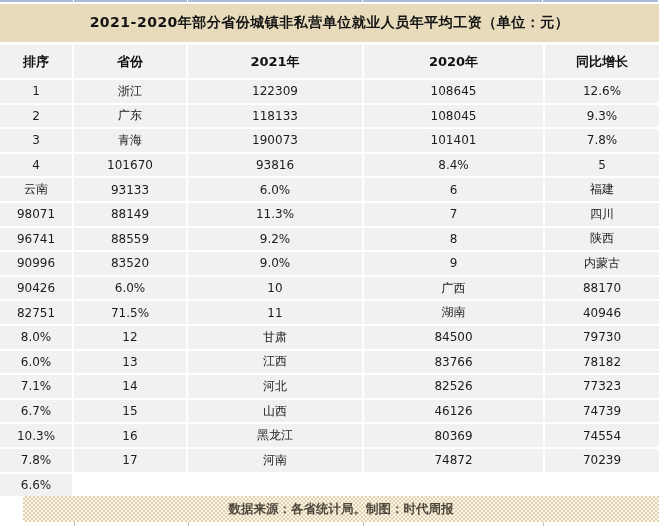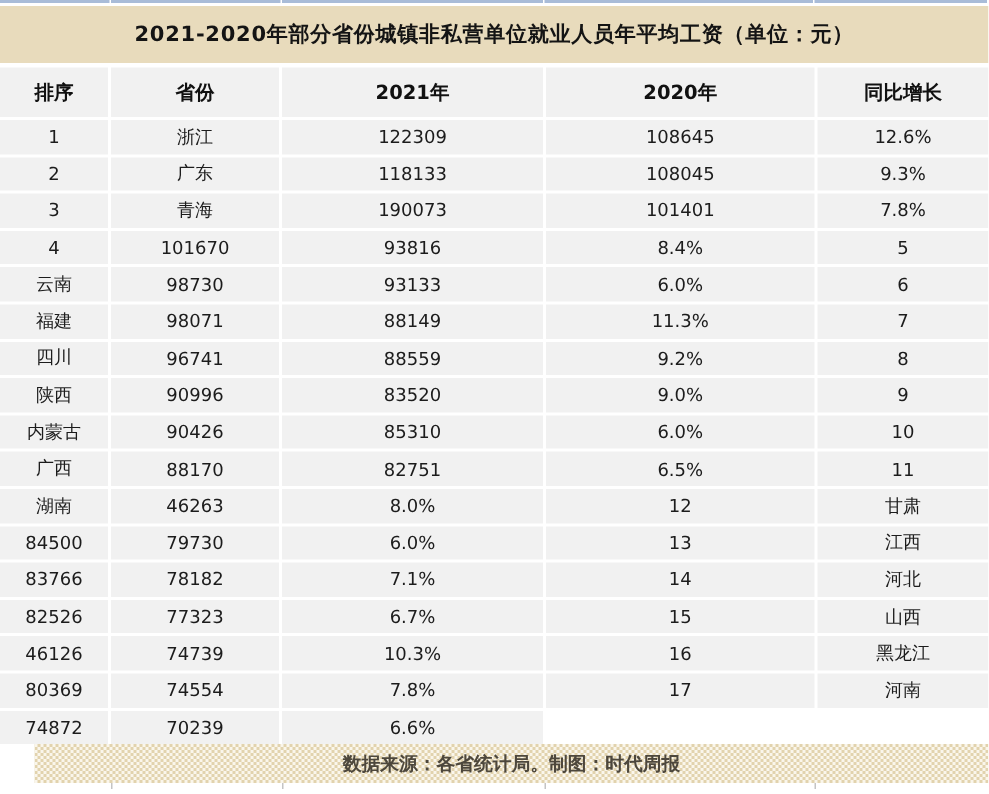--- a/index.html
+++ b/index.html
@@ -93,51 +93,49 @@
       <div class="cell data">青海</div>
       <div class="cell data">190073</div>
       <div class="cell data">101401</div>
       <div class="cell data">7.8%</div>
       <div class="cell data">4</div>
       <div class="cell data">101670</div>
       <div class="cell data">93816</div>
       <div class="cell data">8.4%</div>
       <div class="cell data">5</div>
       <div class="cell data">云南</div>
-      <div class="cell data">98730</div>
       <div class="cell data">93133</div>
       <div class="cell data">6.0%</div>
       <div class="cell data">6</div>
       <div class="cell data">福建</div>
       <div class="cell data">98071</div>
       <div class="cell data">88149</div>
       <div class="cell data">11.3%</div>
       <div class="cell data">7</div>
       <div class="cell data">四川</div>
       <div class="cell data">96741</div>
       <div class="cell data">88559</div>
       <div class="cell data">9.2%</div>
       <div class="cell data">8</div>
       <div class="cell data">陕西</div>
       <div class="cell data">90996</div>
       <div class="cell data">83520</div>
       <div class="cell data">9.0%</div>
       <div class="cell data">9</div>
       <div class="cell data">内蒙古</div>
       <div class="cell data">90426</div>
-      <div class="cell data">85310</div>
       <div class="cell data">6.0%</div>
       <div class="cell data">10</div>
       <div class="cell data">广西</div>
       <div class="cell data">88170</div>
       <div class="cell data">82751</div>
-      <div class="cell data">6.5%</div>
+      <div class="cell data">71.5%</div>
       <div class="cell data">11</div>
       <div class="cell data">湖南</div>
-      <div class="cell data">46263</div>
+      <div class="cell data">40946</div>
       <div class="cell data">8.0%</div>
       <div class="cell data">12</div>
       <div class="cell data">甘肃</div>
       <div class="cell data">84500</div>
       <div class="cell data">79730</div>
       <div class="cell data">6.0%</div>
       <div class="cell data">13</div>
       <div class="cell data">江西</div>
       <div class="cell data">83766</div>
       <div class="cell data">78182</div>

